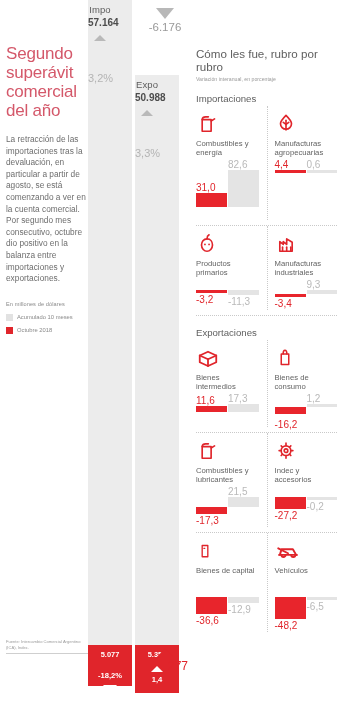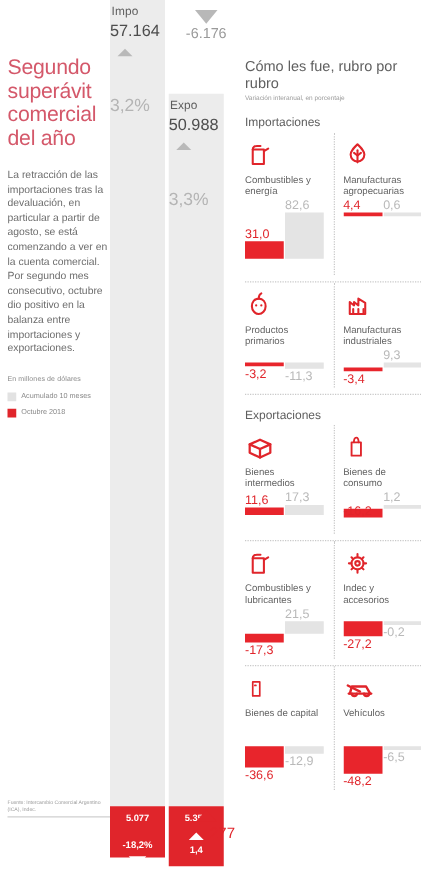--- a/index.html
+++ b/index.html
@@ -44,28 +44,28 @@
   
   .summary { position: absolute; left: 88px; top: 0; width: 100px; height: 710px; }
   .col { position: absolute; width: 24px; }
   .col-impo { left: 0;  top: 0;   }
   .col-expo { left: 47px; top: 75px; }
   .col-track {
     background: #ececec; width: 44px; position: absolute; left: 0; top: 0;
   }
   .col-head { position: relative; text-align: center; padding-top: 4px; }
   .col-name { font-size: 9.5px; color: #5d5d5d; letter-spacing: .1px; }
-  .col-val  { font-size: 13px; color: #4d4d4d; font-weight: 400; margin-top: 2px; }
+  .col-val  { font-size: 10px; color: #4d4d4d; font-weight: 700; margin-top: 2px; }
   .tri { width: 0; height: 0; margin: 7px auto 3px; }
   .tri-up-gray   { border-left: 6px solid transparent; border-right: 6px solid transparent; border-bottom: 6px solid #b9b9b9; }
   .tri-down-gray { border-left: 9px solid transparent; border-right: 9px solid transparent; border-top: 11px solid #b8b8b8; }
   .tri-up-white  { border-left: 6px solid transparent; border-right: 6px solid transparent; border-bottom: 6px solid #ffffff; }
   .tri-down-white{ border-left: 7px solid transparent; border-right: 7px solid transparent; border-top: 8px solid #ffffff; }
   .tri-up-red    { border-left: 8px solid transparent; border-right: 8px solid transparent; border-bottom: 9px solid #e0252b; }
-  .col-pct { font-size: 14px; color: #b4b4b4; text-align: left; margin-top: 31px; }
+  .col-pct { font-size: 11px; color: #b4b4b4; text-align: left; margin-top: 31px; }
 
   .bal { position: absolute; left: 54px; top: 6px; width: 46px; text-align: center; }
   .bal-num { font-size: 11.5px; color: #9a9a9a; margin-top: 2px; }
 
   
   .red-block {
     position: absolute; background: #e0252b; width: 44px;
     color: #fff; text-align: center; padding-top: 5px;
   }
   .rb-impo { left: 0;  top: 645px; height: 41px; }
@@ -278,21 +278,21 @@
           <div class="cat-icon">
             <svg width="20" height="26" viewBox="0 0 32 32" fill="none" stroke="#e0252b" stroke-width="2.4" stroke-linejoin="round" stroke-linecap="round">
               <path d="M10 11h12v17H10z"></path>
               <path d="M13 11c0-4 1-6 3-6s3 2 3 6"></path>
             </svg>
           </div>
           <div class="cat-label">Bienes de consumo</div>
           <div class="plot" style="height:36.2px;">
             <div class="bars">
               <div class="bar bar-red" style="top:16px;height:7.199999999999999px;"></div>
-              <div class="bar-lbl lbl-red" style="top:13px;left:0px;">-16,2</div>
+              <div class="bar-lbl lbl-red" style="top:28px;left:0px;">-16,2</div>
               <div class="bar bar-gray" style="top:13px;height:3px;"></div>
               <div class="bar-lbl lbl-gray" style="top:2px;left:32px;">1,2</div>
             </div>
           </div>
         </div>
       </div>
       <div class="dotted-h"></div>
       <div class="grid">
         <div class="cell">
           <div class="cat-icon">

